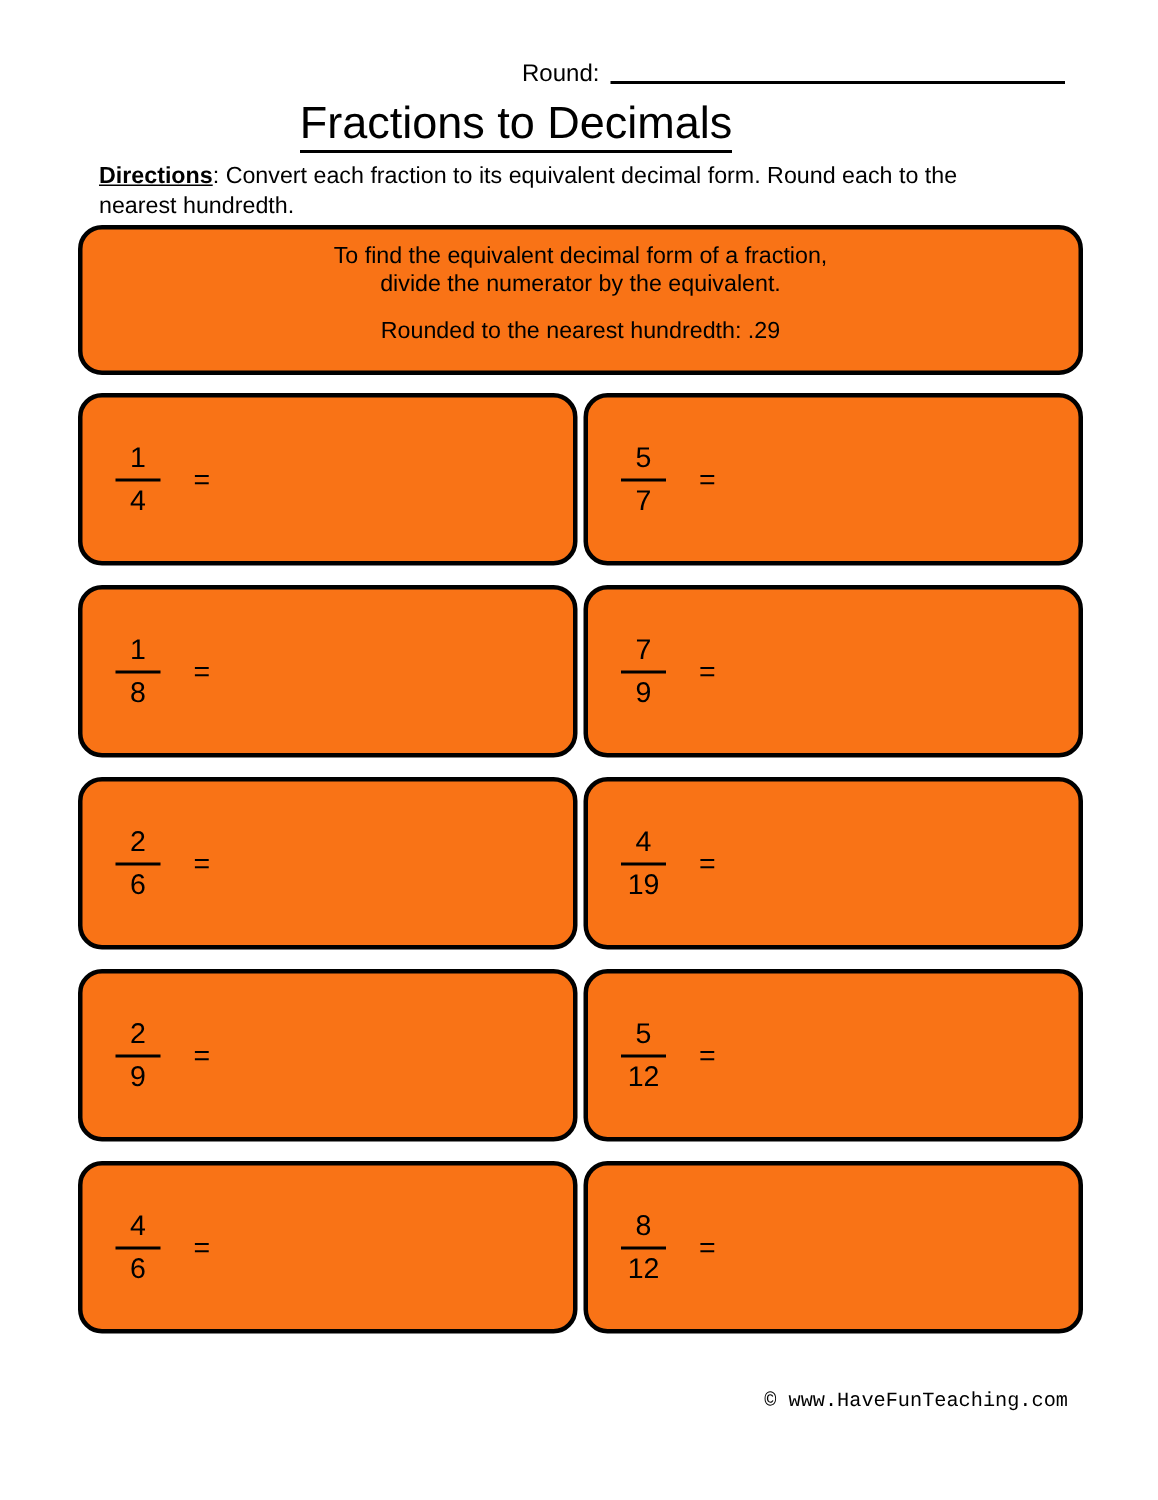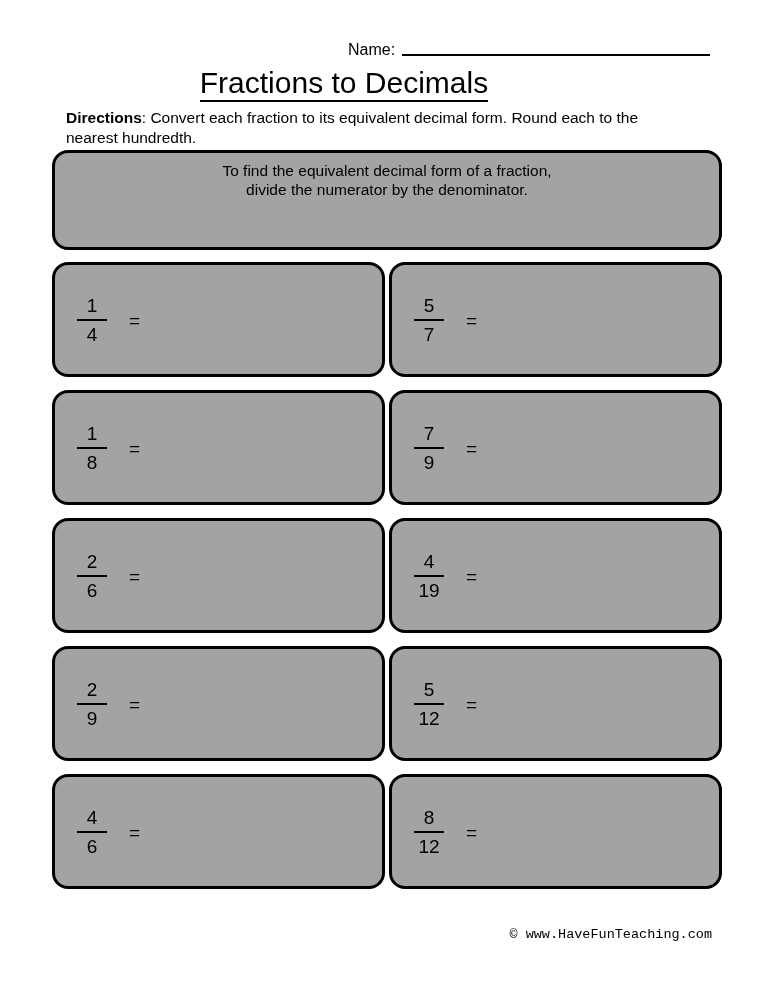--- a/index.html
+++ b/index.html
@@ -58,29 +58,30 @@
   .directions {
     position: absolute;
     top: 108px;
     left: 66px;
     width: 620px;
     font-size: 15.5px;
     line-height: 20px;
   }
   .directions b {
     font-weight: bold;
+    text-decoration: underline;
   }
 
   
   .rbox {
     position: absolute;
     box-sizing: border-box;
     border: 3px solid #000;
     border-radius: 16px;
-    background: #a3a3a3;
+    background: #f97316;
   }
 
   
   .info-box {
     left: 52px;
     top: 150px;
     width: 670px;
     height: 100px;
   }
   .info-inner {
@@ -159,37 +160,38 @@
     text-align: right;
     font-size: 13.5px;
     line-height: 16px;
     font-family: Liberation Mono, monospace;
   }
 </style>
 </head>
 <body>
 
 <div class="name-row">
-  <span class="name-label">Name:</span>
+  <span class="name-label">Round:</span>
   <span class="name-rule"></span>
 </div>
 
 <div class="title">
   <span>Fractions to Decimals</span>
 </div>
 
 <div class="directions">
   <b>Directions</b><span>: Convert each fraction to its equivalent decimal form.  Round each to the nearest hundredth.</span>
 </div>
 
 <div class="rbox info-box">
   <div class="info-inner">
     <div>To find the equivalent decimal form of a fraction,</div>
-    <div>divide the numerator by the denominator.</div>
+    <div>divide the numerator by the equivalent.</div>
     <div class="info-gap"></div>
+    <div>Rounded to the nearest hundredth:  .29</div>
   </div>
 </div>
 
 <div class="rbox pbox col-left prow-1">
   <div class="problem-inner">
     <span class="fraction">
       <span class="numerator">1</span>
       <span class="fbar"></span>
       <span class="denominator">4</span>
     </span>

